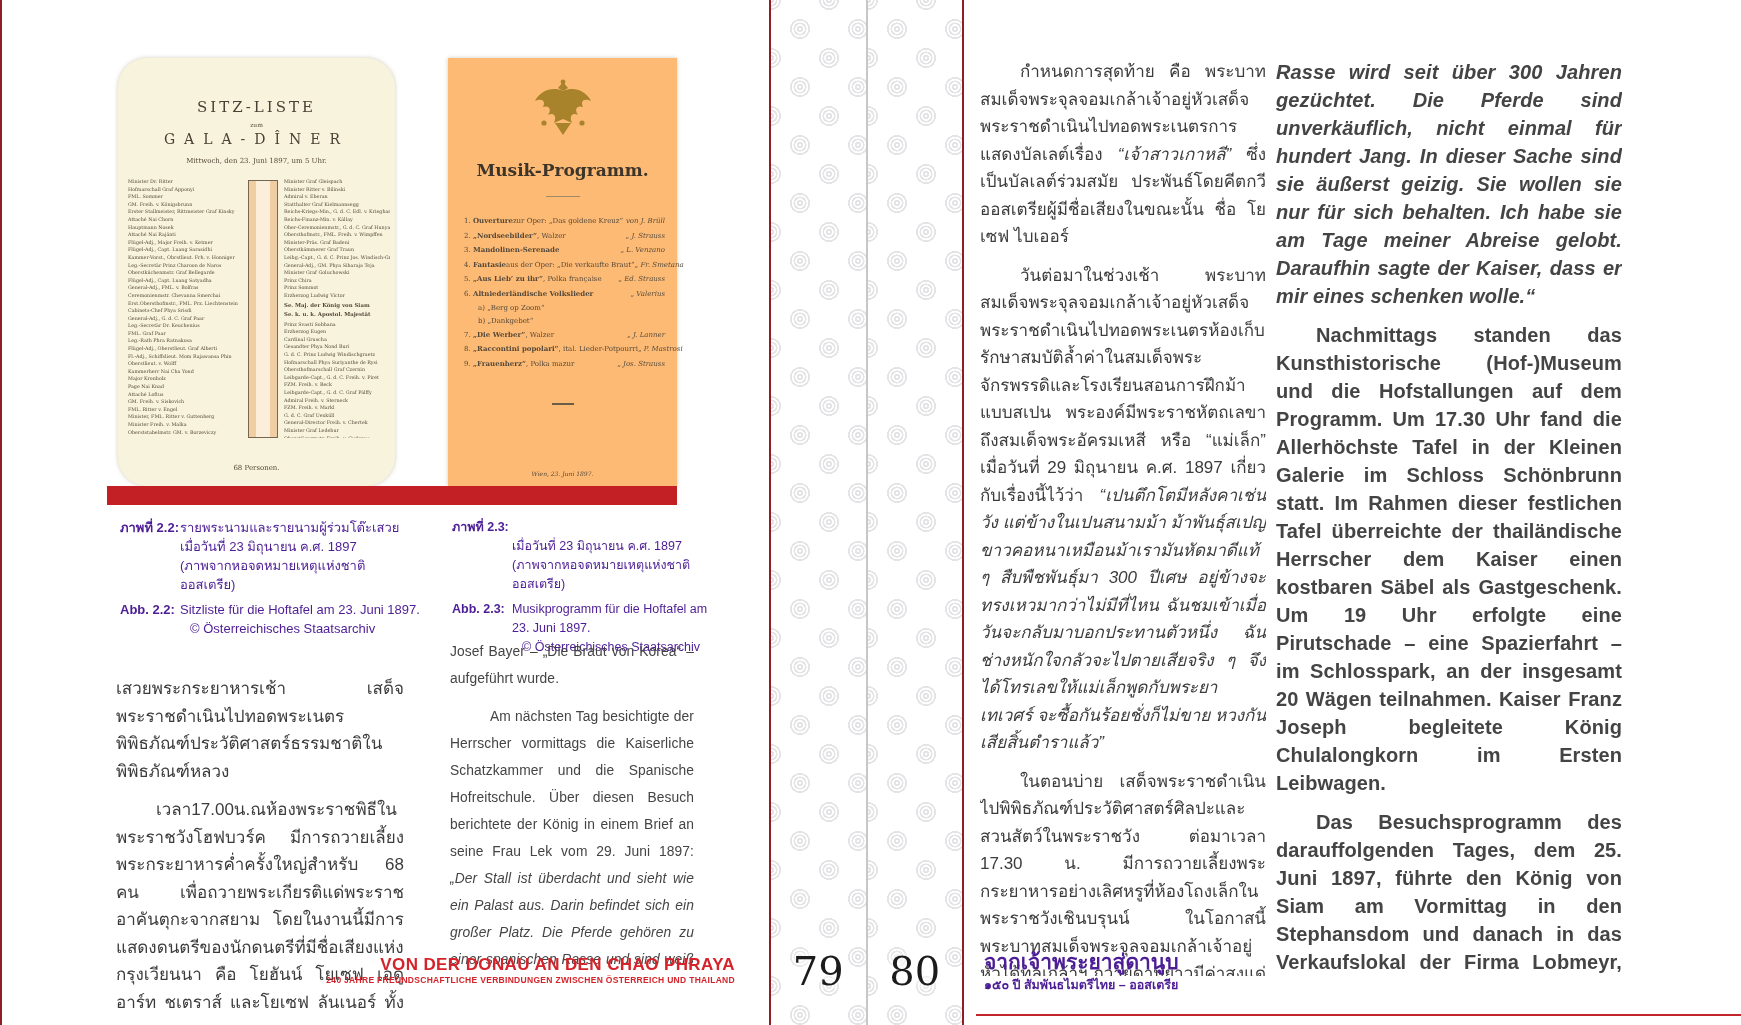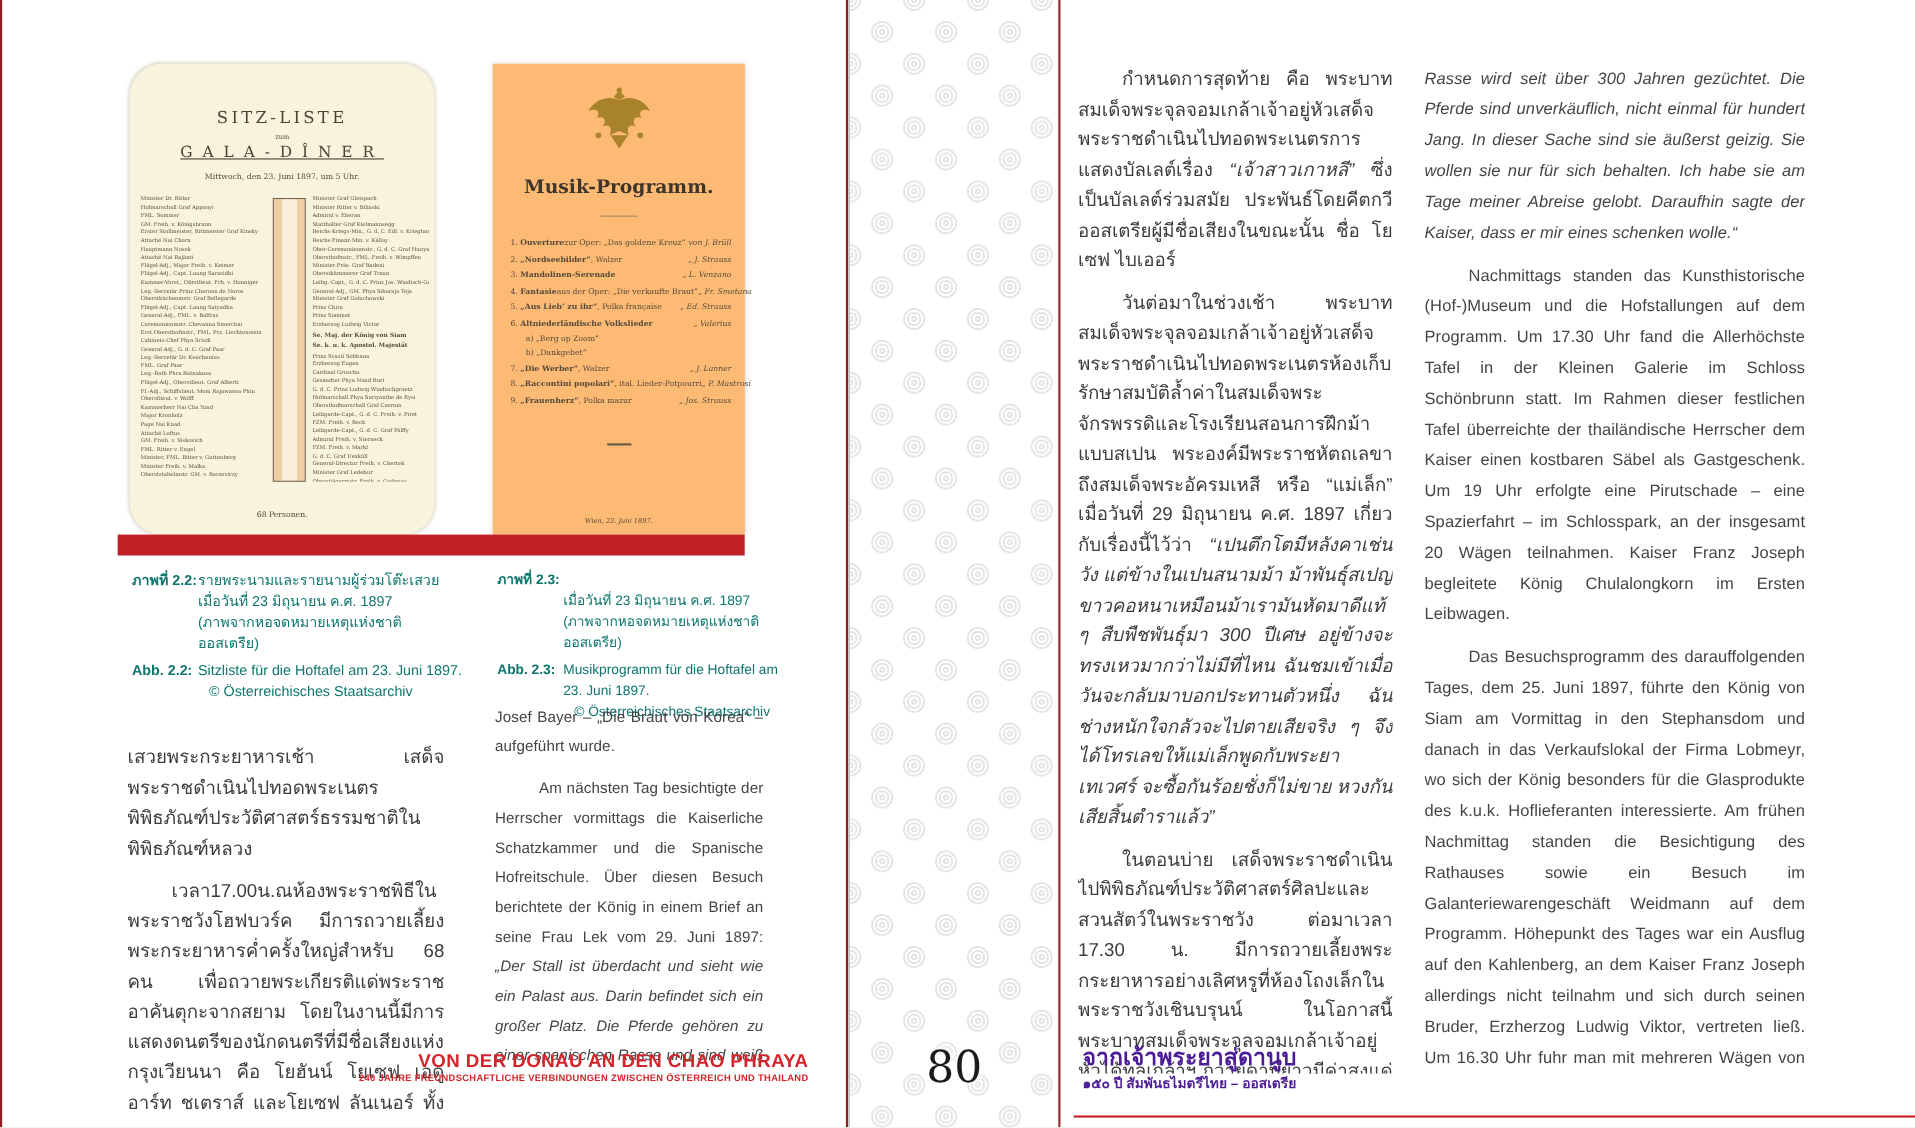--- a/index.html
+++ b/index.html
@@ -26,21 +26,21 @@
 
   
   .doc{position:absolute;top:58px;height:428px;box-shadow:0 0 4px rgba(120,105,60,.35);}
   .doc1{left:118px;width:277px;background:#f8f3dc;border-radius:29px;}
   .doc2{left:448px;width:229px;background:#fdba74;}
   .doc *{color:#55493b;}
   .sl-title{position:absolute;top:40px;width:100%;text-align:center;font-family:"DejaVu Serif",serif;
     font-size:15px;letter-spacing:3px;color:#4a4034;}
   .sl-zum{position:absolute;top:63px;width:100%;text-align:center;font-family:"DejaVu Serif",serif;font-size:6px;}
   .sl-title2{position:absolute;top:73px;width:100%;text-align:center;font-family:"DejaVu Serif",serif;
-    font-size:14px;letter-spacing:9px;color:#4a4034;text-decoration:underline;}
+    font-size:14px;letter-spacing:9px;color:#4a4034;}
   .sl-date{position:absolute;top:99px;width:100%;text-align:center;font-family:"DejaVu Serif",serif;font-size:7px;}
   .sl-names{position:absolute;top:120px;height:260px;overflow:hidden;font-family:"DejaVu Serif",serif;
     font-size:4.8px;line-height:7.6px;white-space:nowrap;}
   .sl-left{left:10px;width:118px;}
   .sl-right{left:166px;width:106px;}
   .name-line.bold{font-weight:bold;font-size:5.4px;margin:2px 0;}
   .sl-table{position:absolute;left:130px;top:122px;width:28px;height:256px;border:1px solid #77654e;
     background:linear-gradient(90deg,#eecea2 0 7px,#fbeeda 7px 21px,#eecea2 21px 28px);}
   .sl-personen{position:absolute;bottom:14px;width:100%;text-align:center;font-family:"DejaVu Serif",serif;font-size:7px;}
 
@@ -55,37 +55,37 @@
   .mp-fill{flex:1;}
   .mp-comp{font-style:italic;color:#564c3c;}
   .mp-sub{line-height:13px;padding-left:14px;white-space:nowrap;}
   .mp-orn2{position:absolute;top:345px;left:50%;width:22px;height:2px;background:#6b5c44;transform:translateX(-50%);}
   .mp-date{position:absolute;top:412px;width:100%;text-align:center;font-family:"DejaVu Serif",serif;
     font-style:italic;font-size:6px;}
 
   .redband{position:absolute;left:107px;top:486px;width:570px;height:19px;background:#c32026;}
 
   
-  .cap{position:absolute;top:518px;font-size:13px;line-height:19px;color:#0f766e;}
+  .cap{position:absolute;top:518px;font-size:13px;line-height:19px;color:#4c1d95;}
   .cap22{left:120px;width:300px;}
   .cap23{left:452px;width:260px;font-size:12.5px;}
   .cap-row{display:flex;}
   .cap-label{width:60px;flex:none;font-weight:bold;}
   .cap-body{flex:1;}
   .cap-de{margin-top:6px;}
   .cap-copy{margin-left:10px;}
 
   
   .col{position:absolute;overflow:hidden;text-align:justify;}
   .col-th{font-size:17px;line-height:27.5px;color:#3c3c3c;}
   .col-de{font-size:13.5px;line-height:27.5px;letter-spacing:.1px;color:#444;}
   .lp-th{left:116px;top:638px;width:288px;height:336px;margin-top:37px;}
   .lp-de{left:450px;top:638px;width:244px;height:336px;font-size:13.8px;line-height:27px;}
   .rp-th{left:16px;top:58px;width:286px;height:918px;}
-  .rp-de{left:331px;top:58px;width:346px;height:918px;font-size:15px;line-height:28px;}
+  .rp-de{left:312px;top:58px;width:346px;height:918px;font-size:20px;line-height:28px;font-weight:bold;}
   .para{margin:0 0 11px 0;}
   .para.indent{text-indent:40px;}
   .it{font-style:italic;}
 
   
   .page-left{position:absolute;left:0;top:0;width:769px;height:1025px;}
   .page-right{position:absolute;left:964px;top:0;width:777px;height:1025px;}
 
   
   .foot-de{position:absolute;right:34px;top:956px;text-align:right;color:#d4232a;font-weight:bold;}
@@ -330,20 +330,23 @@
       </div>
 
     <div class="foot-de">
       <div class="l1">VON DER DONAU AN DEN CHAO PHRAYA</div>
       <div class="l2">240 JAHRE FREUNDSCHAFTLICHE VERBINDUNGEN ZWISCHEN ÖSTERREICH UND THAILAND</div>
     </div>
   </div>
 
   <div class="gutter">
     <div class="redline"></div>
+    <div class="seigaiha">
+      <div class="pagenum">79</div>
+    </div>
     <div class="grayline"></div>
     <div class="seigaiha">
       <div class="pagenum">80</div>
     </div>
     <div class="redline"></div>
   </div>
 
   <div class="page-right">
     <div class="col col-th rp-th">
         <div class="para indent"><span>กำหนดการสุดท้าย คือ พระบาทสมเด็จพระจุลจอมเกล้าเจ้าอยู่หัวเสด็จพระราชดำเนินไปทอดพระเนตรการแสดงบัลเลต์เรื่อง </span><span class="it">“เจ้าสาวเกาหลี”</span><span> ซึ่งเป็นบัลเลต์ร่วมสมัย ประพันธ์โดยคีตกวีออสเตรียผู้มีชื่อเสียงในขณะนั้น ชื่อ โยเซฟ ไบเออร์</span></div>

